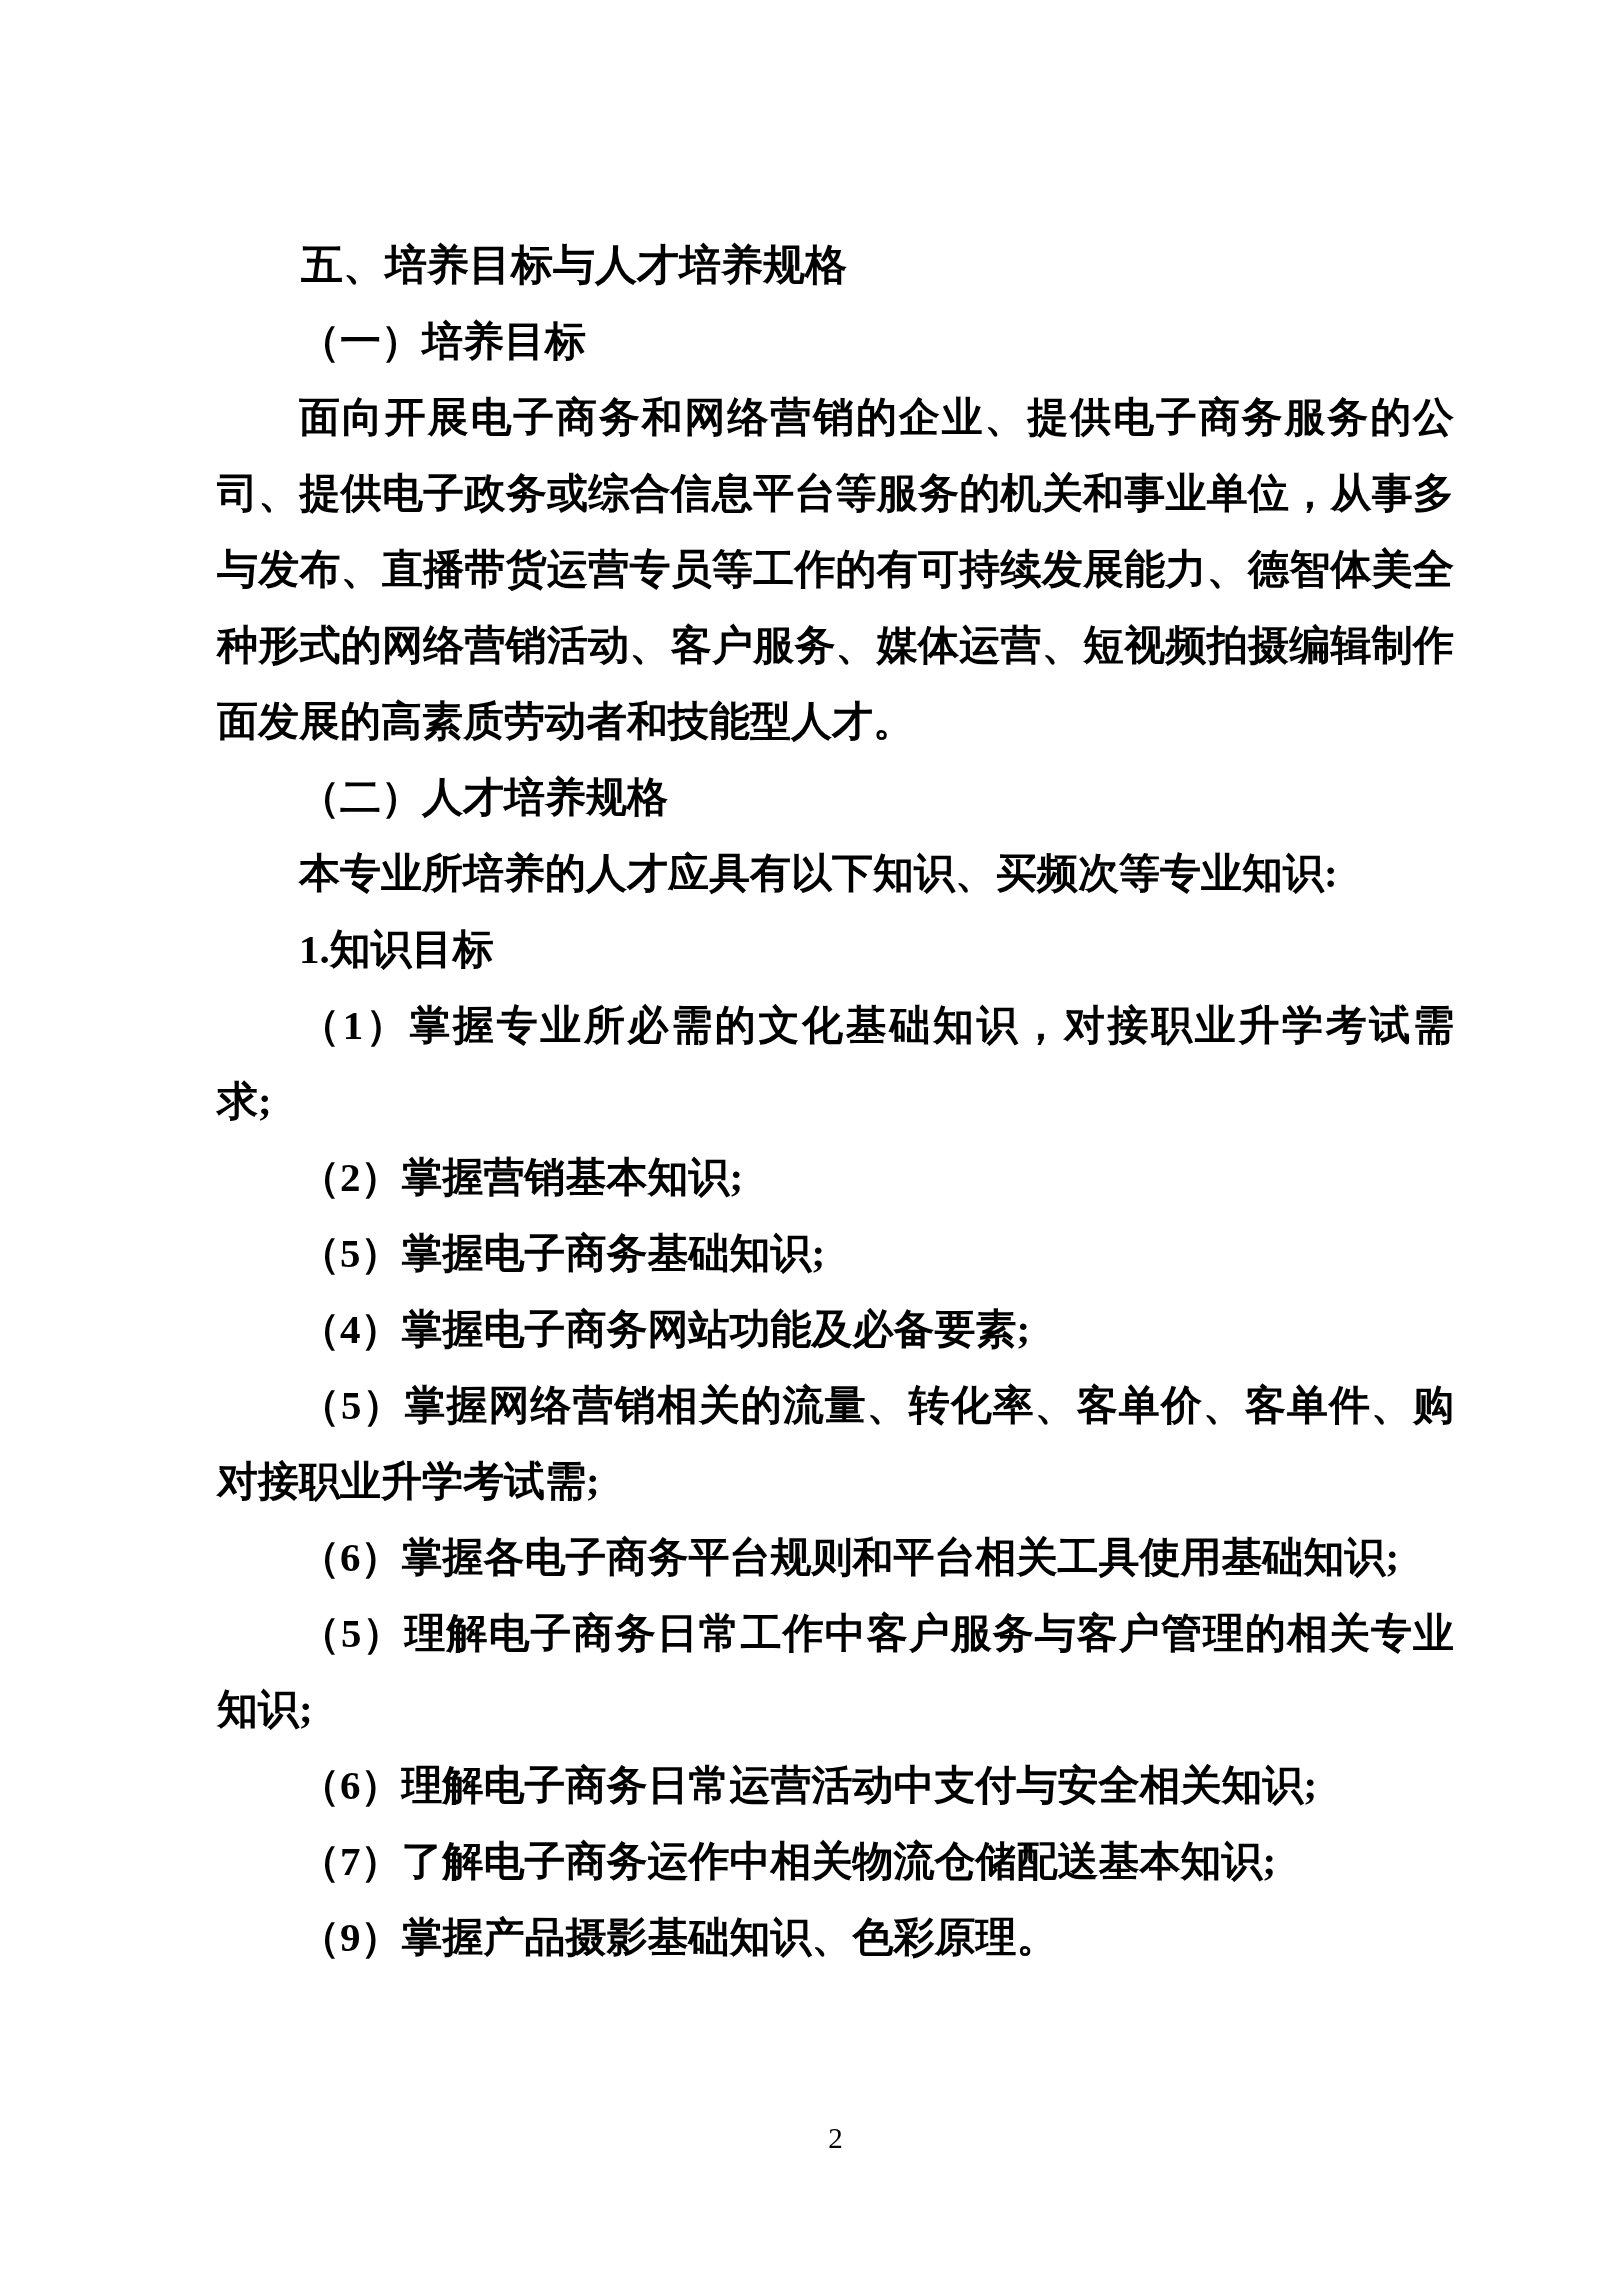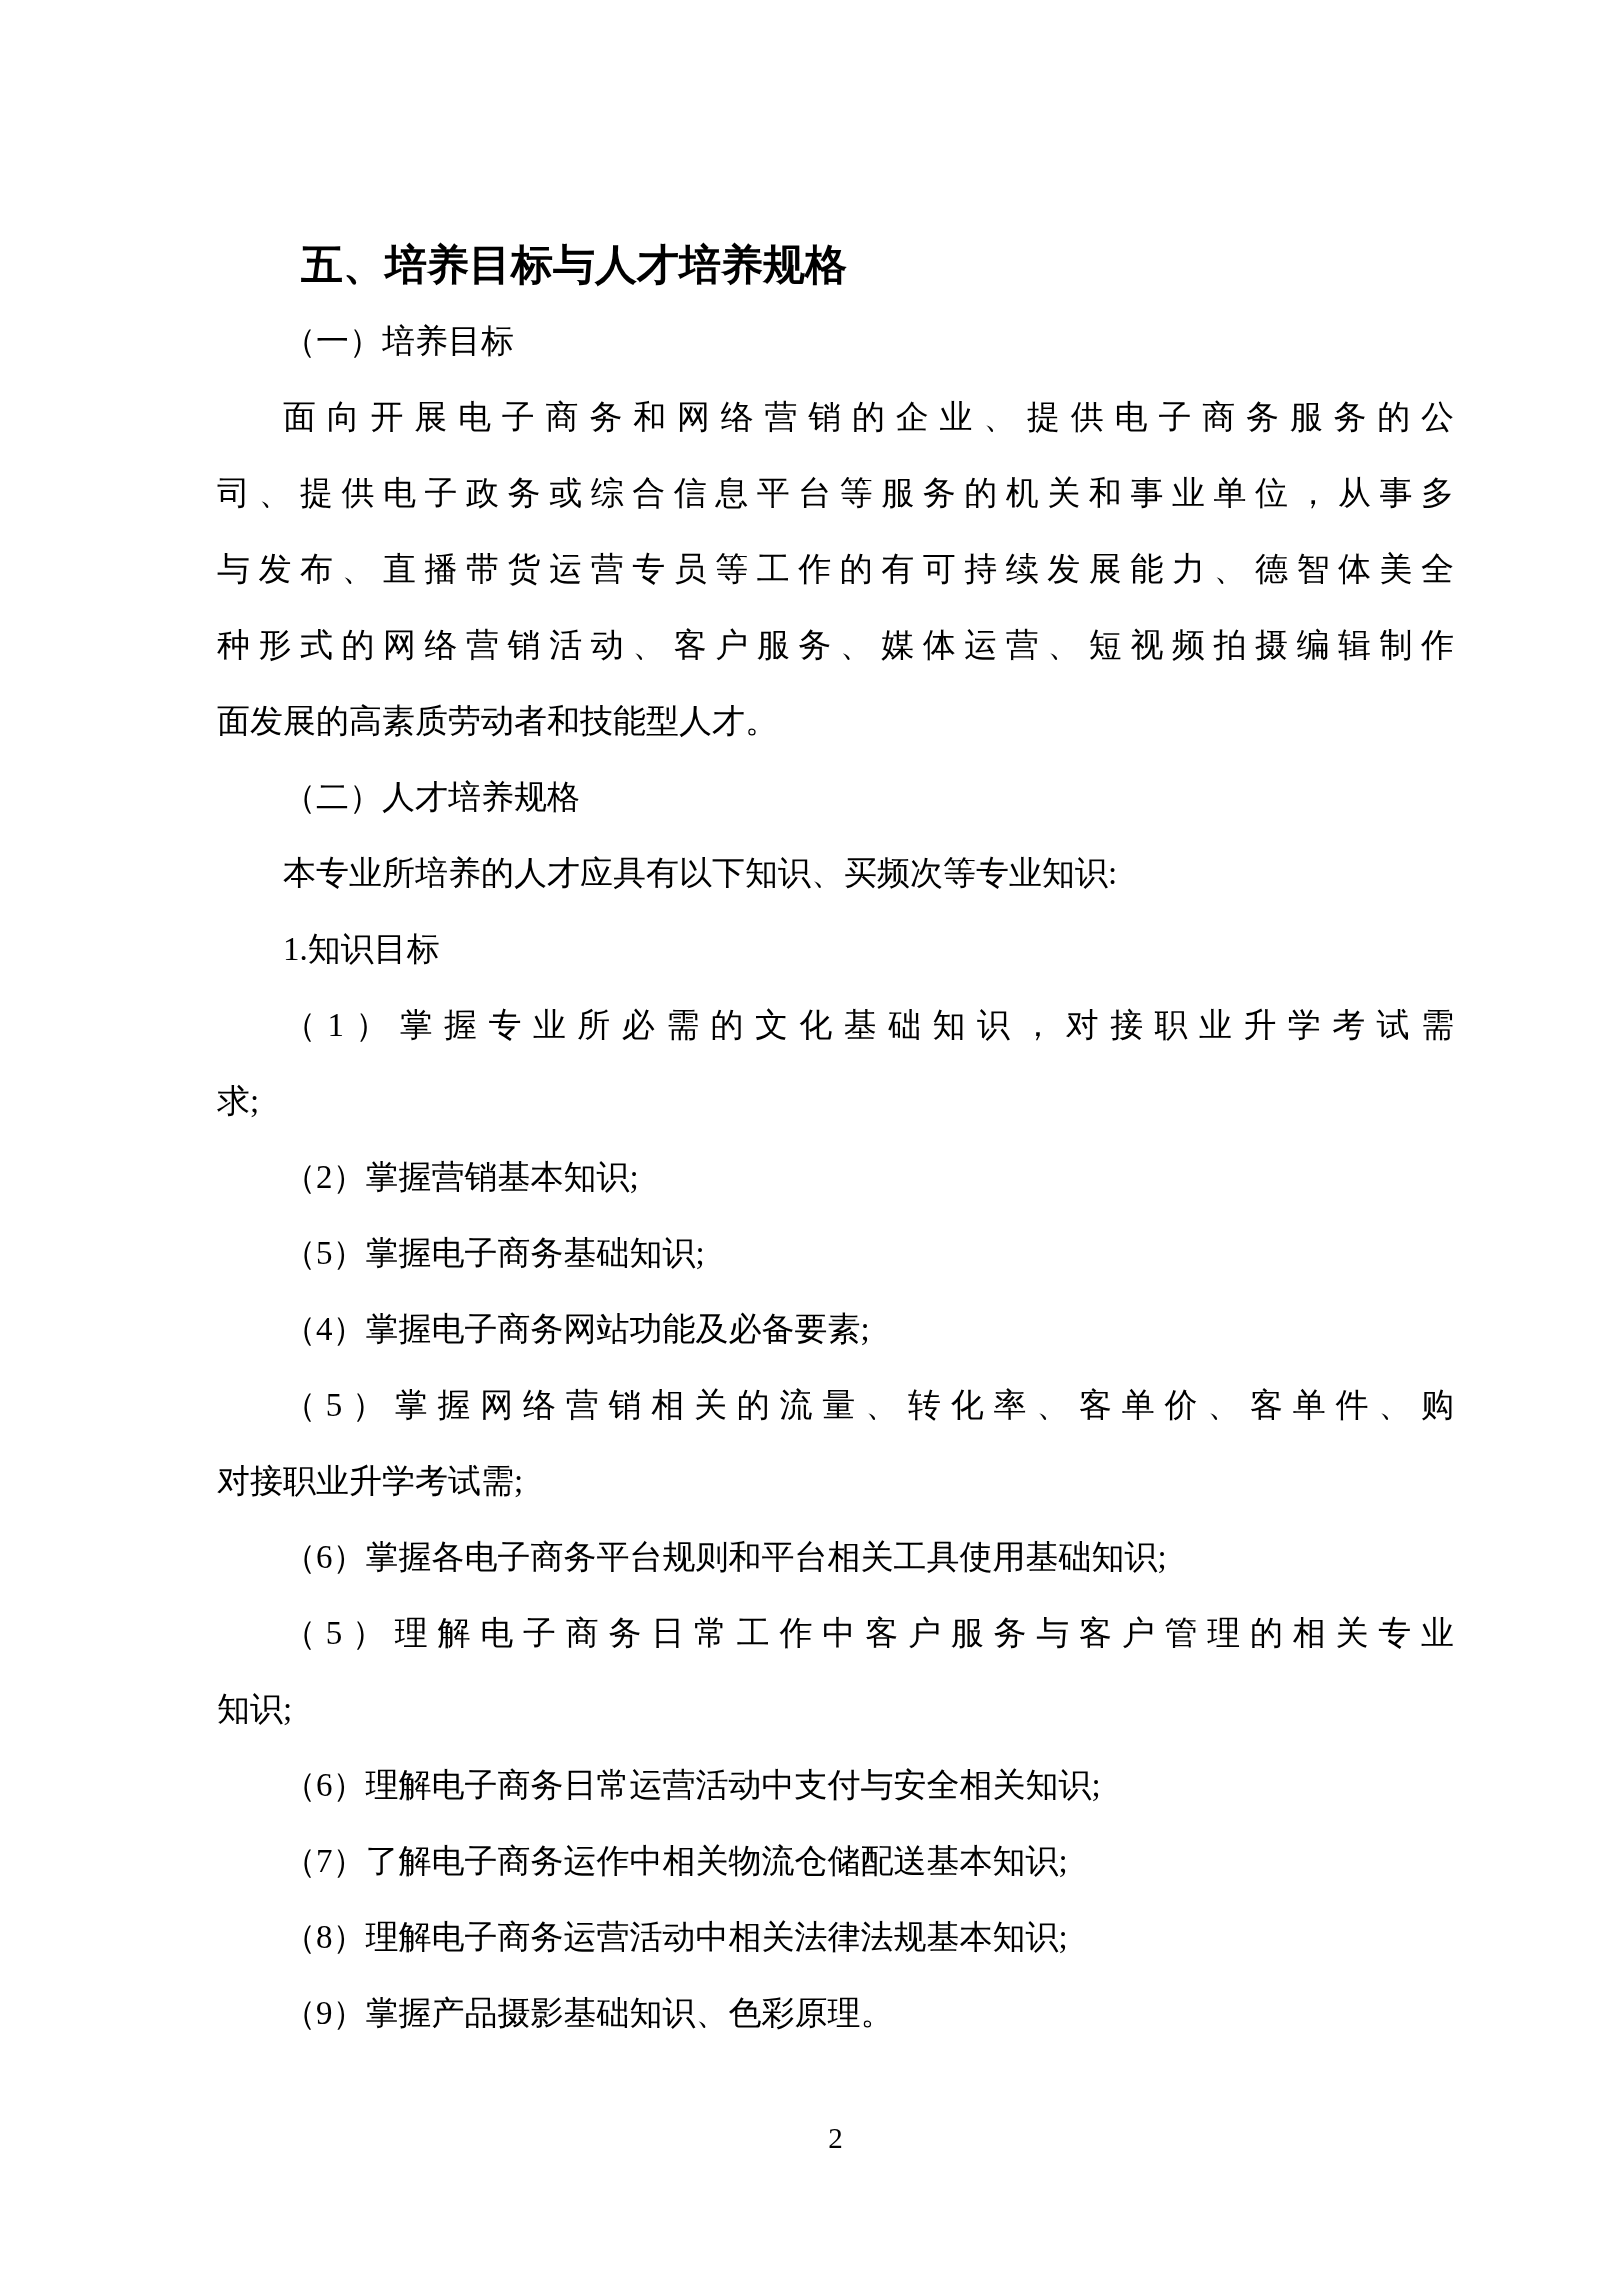--- a/index.html
+++ b/index.html
@@ -23,25 +23,25 @@
     background: #ffffff;
     overflow: hidden;
   }
   .content {
     position: absolute;
     left: 217px;
     top: 223px;
     width: 1237px;
   }
   .ln {
-    font-size: 33px;
+    font-size: 41px;
     line-height: 76px;
     height: 76px;
     text-align: left;
-    font-weight: normal;
+    font-weight: bold;
   }
   .ind {
     text-indent: 2em;
   }
   .just {
     text-align: justify;
     text-align-last: justify;
   }
   .ttl {
     font-family: "DejaVu Sans", "Liberation Sans", sans-serif;
@@ -78,18 +78,17 @@
     <div class="ln ind">（2）掌握营销基本知识;</div>
     <div class="ln ind">（5）掌握电子商务基础知识;</div>
     <div class="ln ind">（4）掌握电子商务网站功能及必备要素;</div>
     <div class="ln ind just">（5）掌握网络营销相关的流量、转化率、客单价、客单件、购</div>
     <div class="ln">对接职业升学考试需;</div>
     <div class="ln ind">（6）掌握各电子商务平台规则和平台相关工具使用基础知识;</div>
     <div class="ln ind just">（5）理解电子商务日常工作中客户服务与客户管理的相关专业</div>
     <div class="ln">知识;</div>
     <div class="ln ind">（6）理解电子商务日常运营活动中支付与安全相关知识;</div>
     <div class="ln ind">（7）了解电子商务运作中相关物流仓储配送基本知识;</div>
-    <div class="ln ind">（8）理解电子商务运营活动中相关法律法规基本知识;</div>
     <div class="ln ind">（9）掌握产品摄影基础知识、色彩原理。</div>
   </div>
   <div class="pageno">2</div>
 </div>
 
 
 </body></html>

